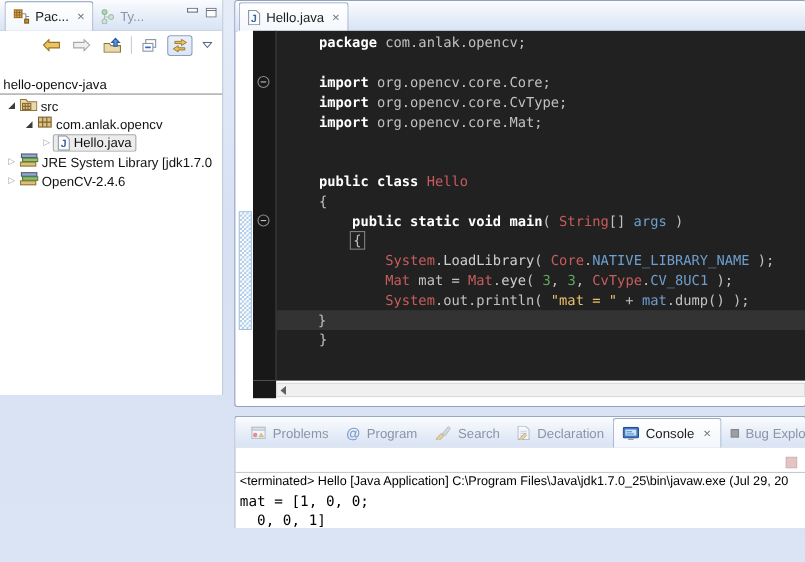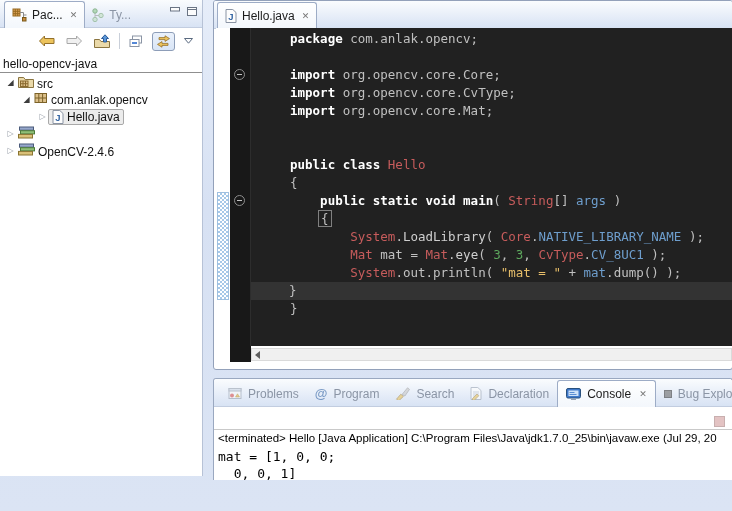--- a/index.html
+++ b/index.html
@@ -17,28 +17,28 @@
   .vtab{height:25px;display:inline-flex;align-items:center;gap:5px;padding:0 7px;
     font-size:12px;color:#8b95a5;white-space:nowrap;}
   .vtab.active{background:linear-gradient(#ffffff,#f3f7fc);border:1px solid #9dacc6;border-bottom:none;
     border-radius:3px 3px 0 0;color:#1c1c1c;margin-bottom:-1px;z-index:2;height:26px;}
   .vtab .x-glyph{font-size:9px;color:#777;margin-left:2px;}
   .vtab.inactive svg,.vtab.inactive .at-glyph{opacity:.6;}
   .at-glyph{color:#3465a4;font-weight:bold;font-size:13px;line-height:1;}
   .x-glyph{font-size:9px;color:#777;}
 
   
-  #left{left:0;top:0;width:203px;height:476px;border-right:1px solid #b7c2d6;}
+  #left{left:0;top:0;width:203px;height:359px;border-right:1px solid #b7c2d6;}
   #left .tabbar{border-radius:0;padding-left:4px;}
   .winbtns{position:absolute;right:5px;top:7px;display:flex;gap:7px;align-items:center;}
   .toolbar{height:26px;display:flex;align-items:center;justify-content:flex-end;gap:7px;padding:0 7px 0 0;}
   .tbtn{display:inline-flex;align-items:center;justify-content:center;padding:2px;}
   .tbtn.pressed{border:1px solid #8d9db8;border-radius:3px;background:linear-gradient(#eaf1fb,#d9e5f6);padding:2px 3px;}
   .tsep{width:1px;height:16px;background:#c9cfd9;}
-  .tree{margin-top:2px;font-size:12px;color:#111;}
+  .tree{margin-top:15px;font-size:12px;color:#111;}
   .trow{height:17px;display:flex;align-items:center;white-space:nowrap;overflow:hidden;}
   .proj-row{height:16px;display:flex;align-items:center;padding-left:3px;border-bottom:1px solid #8f8f8f;margin-bottom:1px;}
   .tw{width:11px;display:inline-flex;justify-content:center;flex:none;}
   .tri-exp{font-size:8px;color:#3c3c3c;line-height:1;}
   .tri-col{font-size:8px;color:#9aa0aa;line-height:1;}
   .ticon{display:inline-flex;margin:0 3px 0 2px;flex:none;}
   .sel{display:inline-flex;align-items:center;background:#ececec;border:1px solid #a9a9a9;border-radius:2px;padding:0 3px 0 1px;}
 
   
   #editor{left:213px;top:0;width:520px;height:370px;border:1px solid #93a1ba;border-radius:3px;}
@@ -212,21 +212,21 @@
         <div class="trow" style="padding-left: 5px;">
           <span class="tw">
             <span class="tri-col">▷</span>
           </span>
           <span><span class="ticon" style="display: inline-flex;">
               <svg width="17" height="13">
                 <rect x="1.5" y="1" width="14" height="3.2" fill="#97a8cc" stroke="#4a5a7a"></rect>
                 <rect x="2.5" y="4.7" width="14" height="3.2" fill="#8fbf77" stroke="#4a7a3a"></rect>
                 <rect x="0.5" y="8.4" width="14" height="3.6" fill="#d9c078" stroke="#8a7430"></rect>
               </svg>
-            </span></span>
+            </span><span>JRE System Library [jdk1.7.0</span></span>
         </div>
         <div class="trow" style="padding-left: 5px;">
           <span class="tw">
             <span class="tri-col">▷</span>
           </span>
           <span><span class="ticon" style="display: inline-flex;">
               <svg width="17" height="13">
                 <rect x="1.5" y="1" width="14" height="3.2" fill="#97a8cc" stroke="#4a5a7a"></rect>
                 <rect x="2.5" y="4.7" width="14" height="3.2" fill="#8fbf77" stroke="#4a7a3a"></rect>
                 <rect x="0.5" y="8.4" width="14" height="3.6" fill="#d9c078" stroke="#8a7430"></rect>

